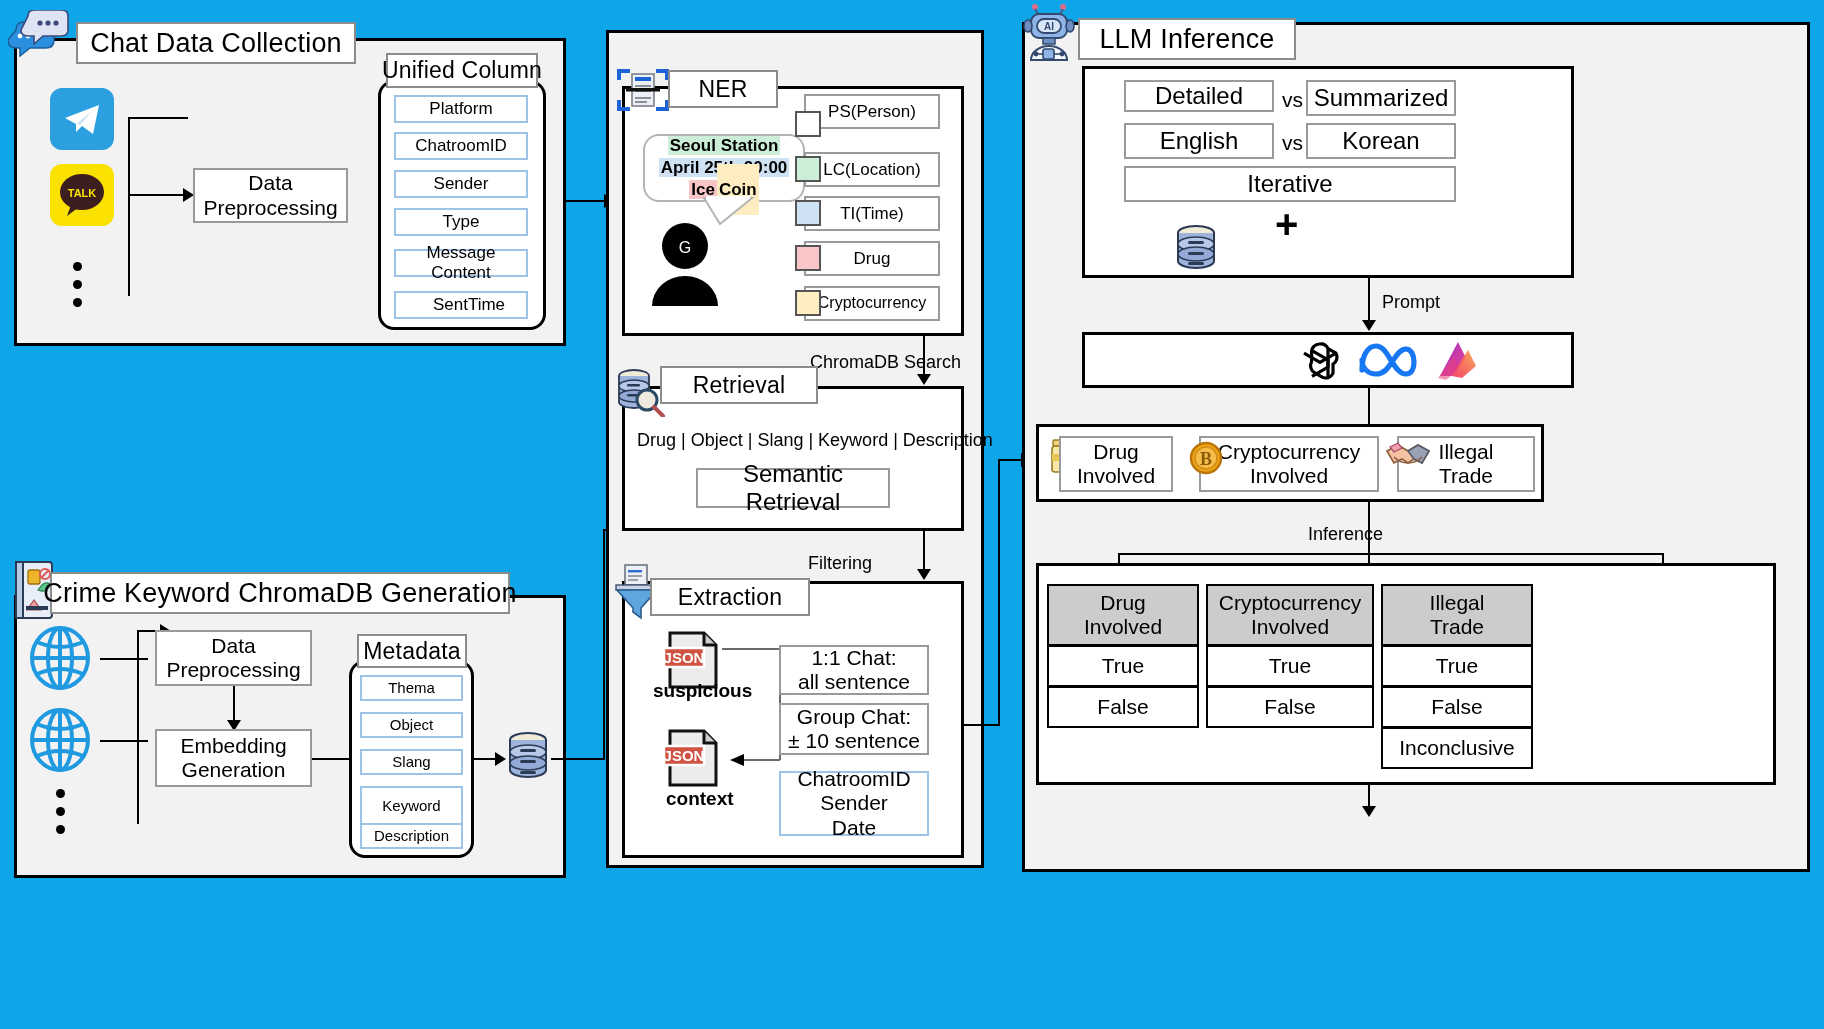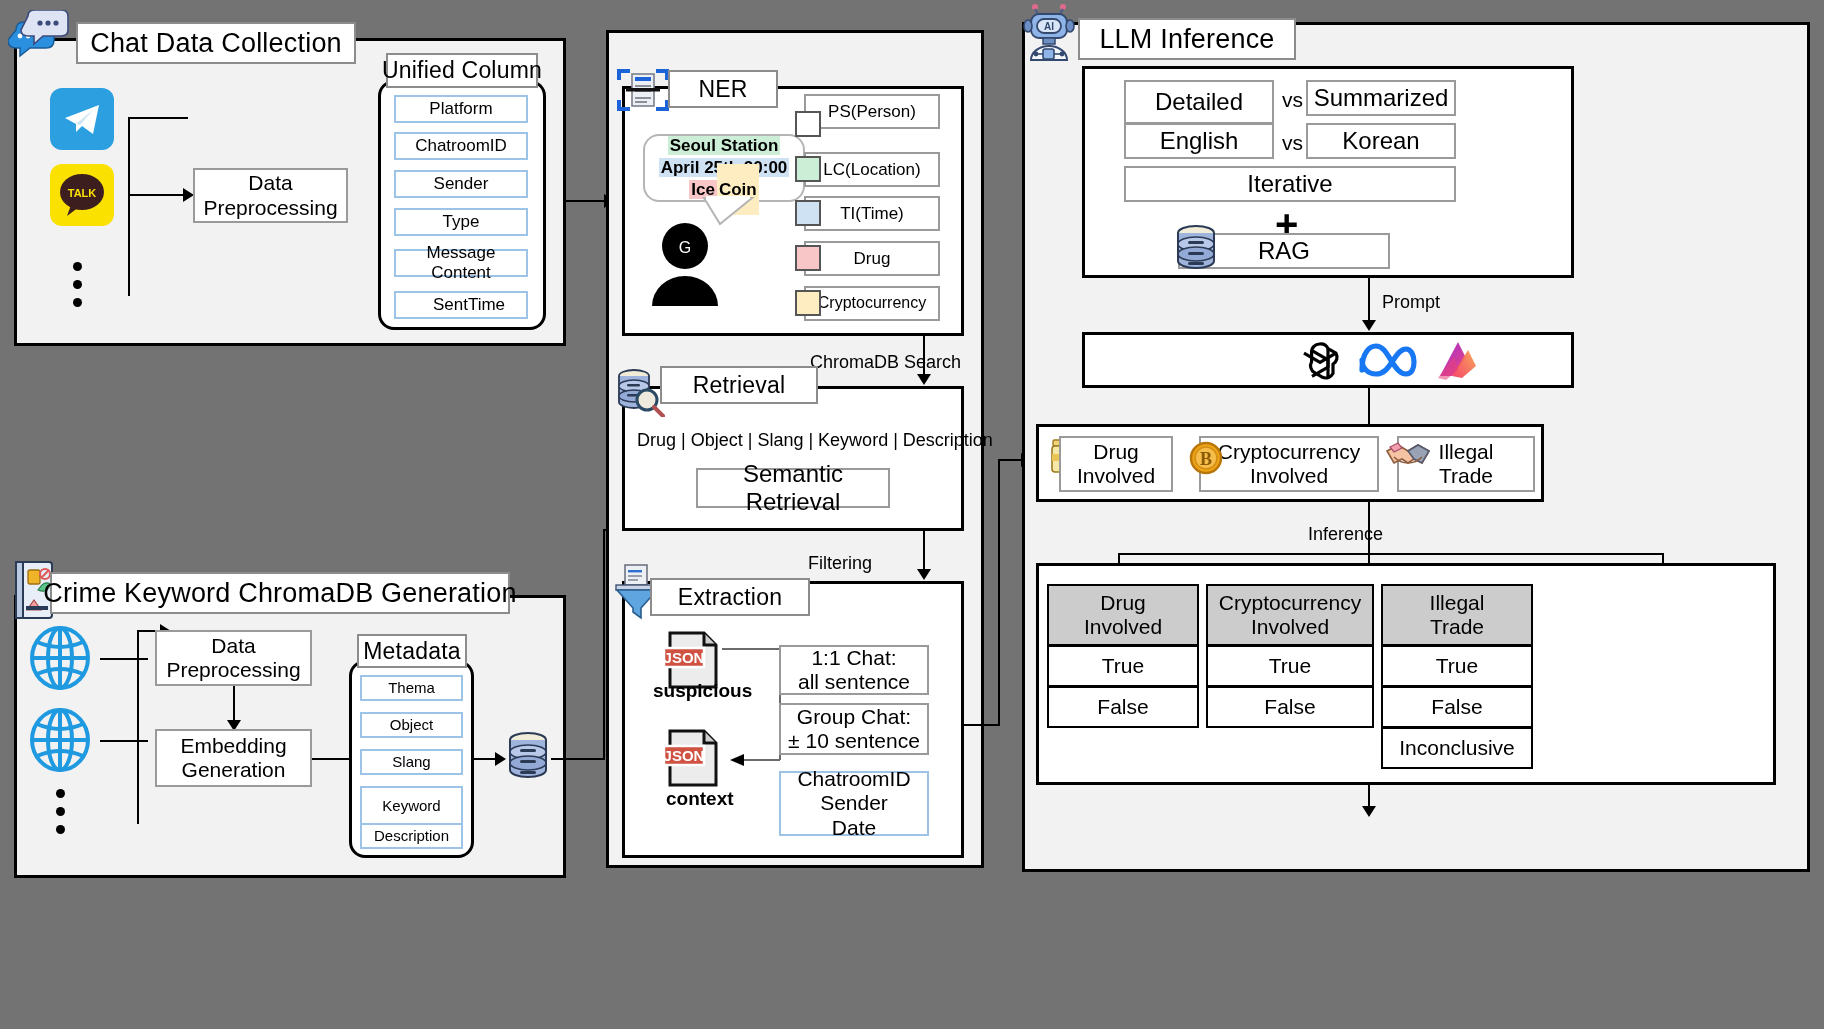--- a/index.html
+++ b/index.html
@@ -1,17 +1,17 @@
 <!DOCTYPE html>
 <html><head>
 <meta charset="utf-8">
 <style>
   html,body{margin:0;padding:0;background:#ffffff;}
   body{font-family:"Liberation Sans","DejaVu Sans",sans-serif;color:#000;}
-  #canvas{position:relative;width:1824px;height:1029px;overflow:hidden;background:#737373;}
+  #canvas{position:relative;width:1824px;height:1029px;overflow:hidden;background:#0ea5e9;}
 
   
   .panel{position:absolute;background:#f2f2f2;border:3px solid #000;box-sizing:border-box;}
   .subpanel{position:absolute;background:#ffffff;border:3px solid #000;box-sizing:border-box;}
 
   
   .titlebox{position:absolute;background:#fff;border:2px solid #8c8c8c;box-sizing:border-box;
             display:flex;align-items:center;justify-content:center;z-index:30;
             font-size:27px;letter-spacing:.2px;white-space:nowrap;padding:0 14px;}
   .titlebox.small{font-size:23px;border-width:2px;}
@@ -375,29 +375,28 @@
       <path d="M10 58 a18 14 0 0 1 36 0z" fill="#f3f6fb" stroke="#33496f" stroke-width="2"></path>
       <rect x="22" y="47" width="11" height="10" rx="2" fill="#8fb4e8" stroke="#33496f" stroke-width="1.6"></rect>
       <circle cx="15" cy="52" r="2.4" fill="#33496f"></circle>
         <circle cx="41" cy="52" r="2.4" fill="#33496f"></circle>
       <line x1="17" y1="52" x2="22" y2="52" stroke="#33496f" stroke-width="1.6"></line>
         <line x1="33" y1="52" x2="39" y2="52" stroke="#33496f" stroke-width="1.6"></line>
     </svg>
   </div>
 
   <div class="subpanel" style="left:1082px;top:66px;width:492px;height:212px;"></div>
-  <div class="box lg" style="left:1124px;top:80px;width:150px;height:44px;">Detailed</div>
+  <div class="box lg" style="left:1124px;top:80px;width:150px;height:32px;">Detailed</div>
   <div class="vs" style="left:1282px;top:88px;">vs</div>
   <div class="box lg" style="left:1306px;top:80px;width:150px;height:36px;">Summarized</div>
   <div class="box lg" style="left:1124px;top:123px;width:150px;height:36px;">English</div>
   <div class="vs" style="left:1282px;top:131px;">vs</div>
   <div class="box lg" style="left:1306px;top:123px;width:150px;height:36px;">Korean</div>
   <div class="box lg" style="left:1124px;top:166px;width:332px;height:36px;">Iterative</div>
   <div class="plus" style="left:1275px;top:204px;">+</div>
-  <div class="box lg" style="left:1178px;top:233px;width:212px;height:36px;">RAG</div>
   <div class="ico" style="left:1172px;top:224px;width:48px;height:52px;">
     <svg width="48" height="52" viewBox="0 0 48 52">
       <ellipse cx="24" cy="9" rx="18" ry="7" fill="#f1ecd8" stroke="#2b3a55" stroke-width="2"></ellipse>
       <path d="M6 9 v28 a18 7 0 0 0 36 0 v-28" fill="#9fb4dd" stroke="#2b3a55" stroke-width="2"></path>
       <ellipse cx="24" cy="20" rx="18" ry="7" fill="#b8c8e8" stroke="#2b3a55" stroke-width="1.6"></ellipse>
       <ellipse cx="24" cy="30" rx="18" ry="7" fill="#93a9d6" stroke="#2b3a55" stroke-width="1.6"></ellipse>
       <rect x="16" y="17" width="16" height="3" rx="1.5" fill="#2b3a55"></rect>
       <rect x="16" y="28" width="16" height="3" rx="1.5" fill="#2b3a55"></rect>
       <rect x="16" y="38" width="16" height="3" rx="1.5" fill="#2b3a55"></rect>
     </svg>

